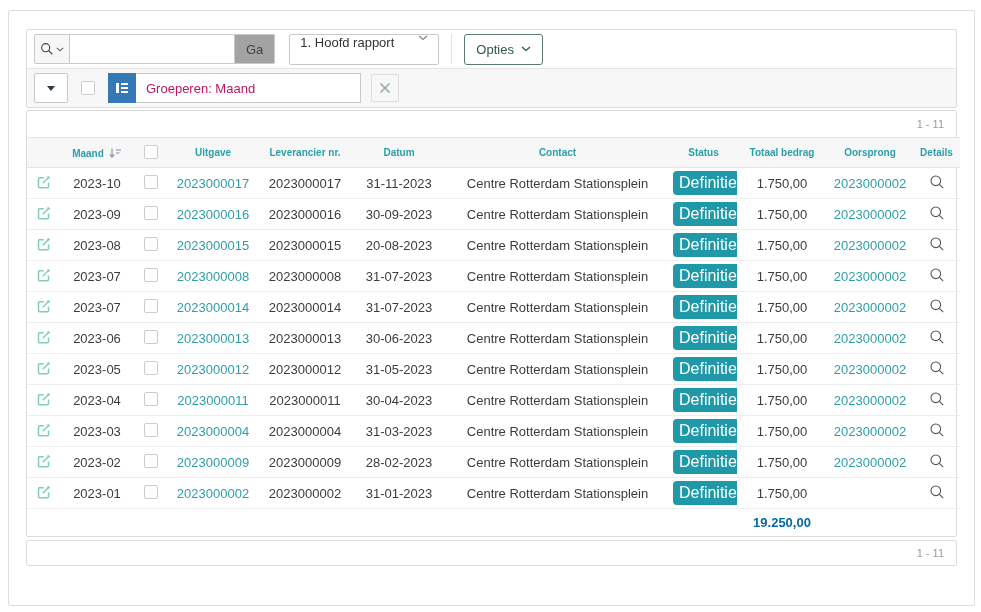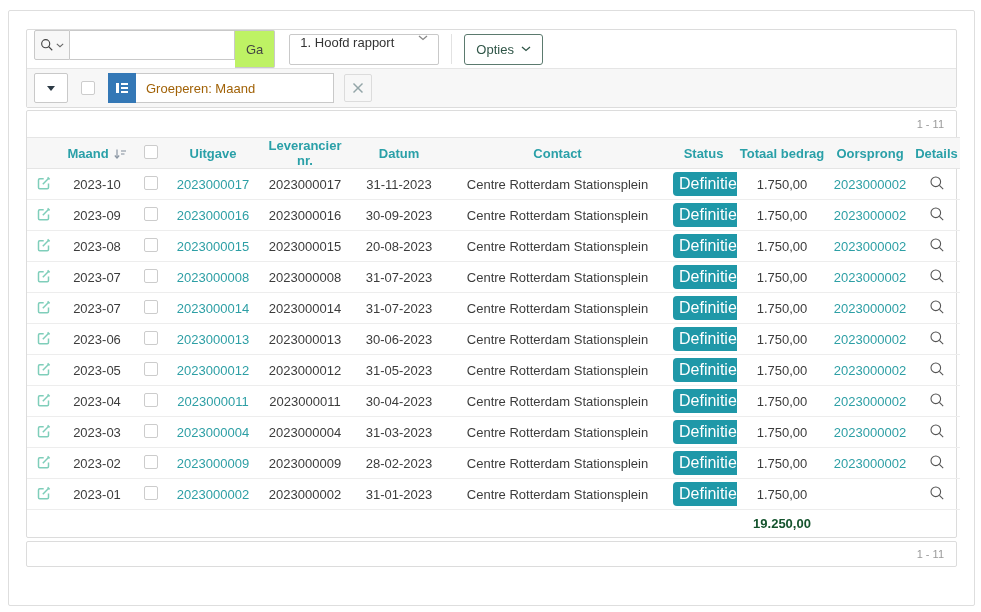--- a/index.html
+++ b/index.html
@@ -19,51 +19,51 @@
 
   
   .toolbar-box { border:1px solid #dcdcdc; border-radius:2px; background:#fff; }
   .search-row { display:flex; align-items:center; padding:4px 7px; height:38px; }
   .group-row  { display:flex; align-items:center; padding:4px 7px; height:39px; background:#f7f7f7; border-top:1px solid #e5e5e5; }
 
   .search-group { display:flex; align-items:stretch; }
   .search-btn { width:36px; height:30px; border:1px solid #c9c9c9; border-radius:2px 0 0 2px; background:#f7f7f7;
                 display:flex; align-items:center; justify-content:center; gap:2px; cursor:pointer; padding:0; }
   .search-input { width:165px; height:30px; border:1px solid #c9c9c9; border-left:none; padding:0 8px; font:inherit; outline:none; }
-  .ga-btn { height:38px; border:1px solid #c9c9c9; border-left:none; border-radius:0 2px 2px 0; background:#bef264;
+  .ga-btn { height:30px; border:1px solid #c9c9c9; border-left:none; border-radius:0 2px 2px 0; background:#a3a3a3;
             padding:0 11px; font:inherit; color:#444; cursor:pointer; }
 
   .report-select { margin-left:14px; width:150px; height:31px; border:1px solid #c9c9c9; border-radius:2px; background:#fff;
                    display:flex; align-items:flex-start; justify-content:space-between; padding:0 10px; cursor:pointer; color:#333; }
   .vdivider { width:1px; height:30px; background:#e2e2e2; margin:0 12px; }
   .opties-btn { height:31px; border:1px solid #5b7a6e; border-radius:3px; background:#fff; color:#2f5547;
                 display:flex; align-items:center; gap:7px; padding:0 11px; font:inherit; cursor:pointer; }
 
   .dd-btn { width:34px; height:30px; border:1px solid #c9c9c9; border-radius:2px; background:#fff;
             display:flex; align-items:center; justify-content:center; cursor:pointer; }
   .caret-solid { width:0; height:0; border-left:4px solid transparent; border-right:4px solid transparent; border-top:5px solid #2c3a45; }
   .checkbox { display:inline-block; width:14px; height:14px; border:1px solid #ccc; border-radius:2px; background:#fff; cursor:pointer; }
   .group-row .checkbox { margin-left:13px; }
   .group-chip { display:flex; align-items:stretch; margin-left:13px; height:30px; }
   .group-icon { width:28px; background:#3478b6; display:flex; align-items:center; justify-content:center; }
-  .group-label-box { width:198px; border:1px solid #c9c9c9; border-left:none; background:#fff;
-                     display:flex; align-items:center; padding:0 10px; color:#a16207; }
+  .group-label-box { width:225px; border:1px solid #c9c9c9; border-left:none; background:#fff;
+                     display:flex; align-items:center; padding:0 10px; color:#be185d; }
   .x-btn { width:28px; height:28px; border:1px solid #dcdcdc; border-radius:2px; background:transparent;
            display:flex; align-items:center; justify-content:center; margin-left:10px; cursor:pointer; }
 
   
   .report-box { border:1px solid #dcdcdc; border-radius:2px; margin-top:2px; background:#fff; }
   .pag-row { height:26px; display:flex; align-items:center; justify-content:flex-end; padding-right:12px;
              color:#9a9a9a; font-size:11px; }
   table { width:100%; border-collapse:collapse; table-layout:fixed; }
   thead th { background:#f7f7f7; border-top:1px solid #e5e5e5; border-bottom:1px solid #e5e5e5;
-             height:30px; color:#2aa0a8; font-weight:bold; font-size:13px; text-align:center; padding:0 2px; }
+             height:30px; color:#2aa0a8; font-weight:bold; font-size:10px; text-align:center; padding:0 2px; }
   tbody td { height:31px; border-bottom:1px solid #ededed; text-align:center; padding:0 3px;
              white-space:nowrap; overflow:hidden; }
-  tfoot td { height:27px; text-align:center; font-weight:bold; color:#14532d; }
+  tfoot td { height:27px; text-align:center; font-weight:bold; color:#0369a1; }
   a.cell-link { color:#2d9fa5; text-decoration:none; cursor:pointer; }
   .badge { display:inline-block; background:#1f98a8; color:#fff; font-size:16px; line-height:1;
            padding:4px 6px; border-radius:4px; }
   .icon-btn { display:inline-flex; align-items:center; justify-content:center; cursor:pointer; background:none; border:none; padding:0; }
   .sort-icon { margin-left:4px; vertical-align:-2px; }
   .pag-box { border:1px solid #dcdcdc; border-radius:2px; margin-top:3px; height:26px; display:flex;
              align-items:center; justify-content:flex-end; padding-right:12px; color:#9a9a9a; font-size:11px; }
 </style>
 </head>
 <body>

